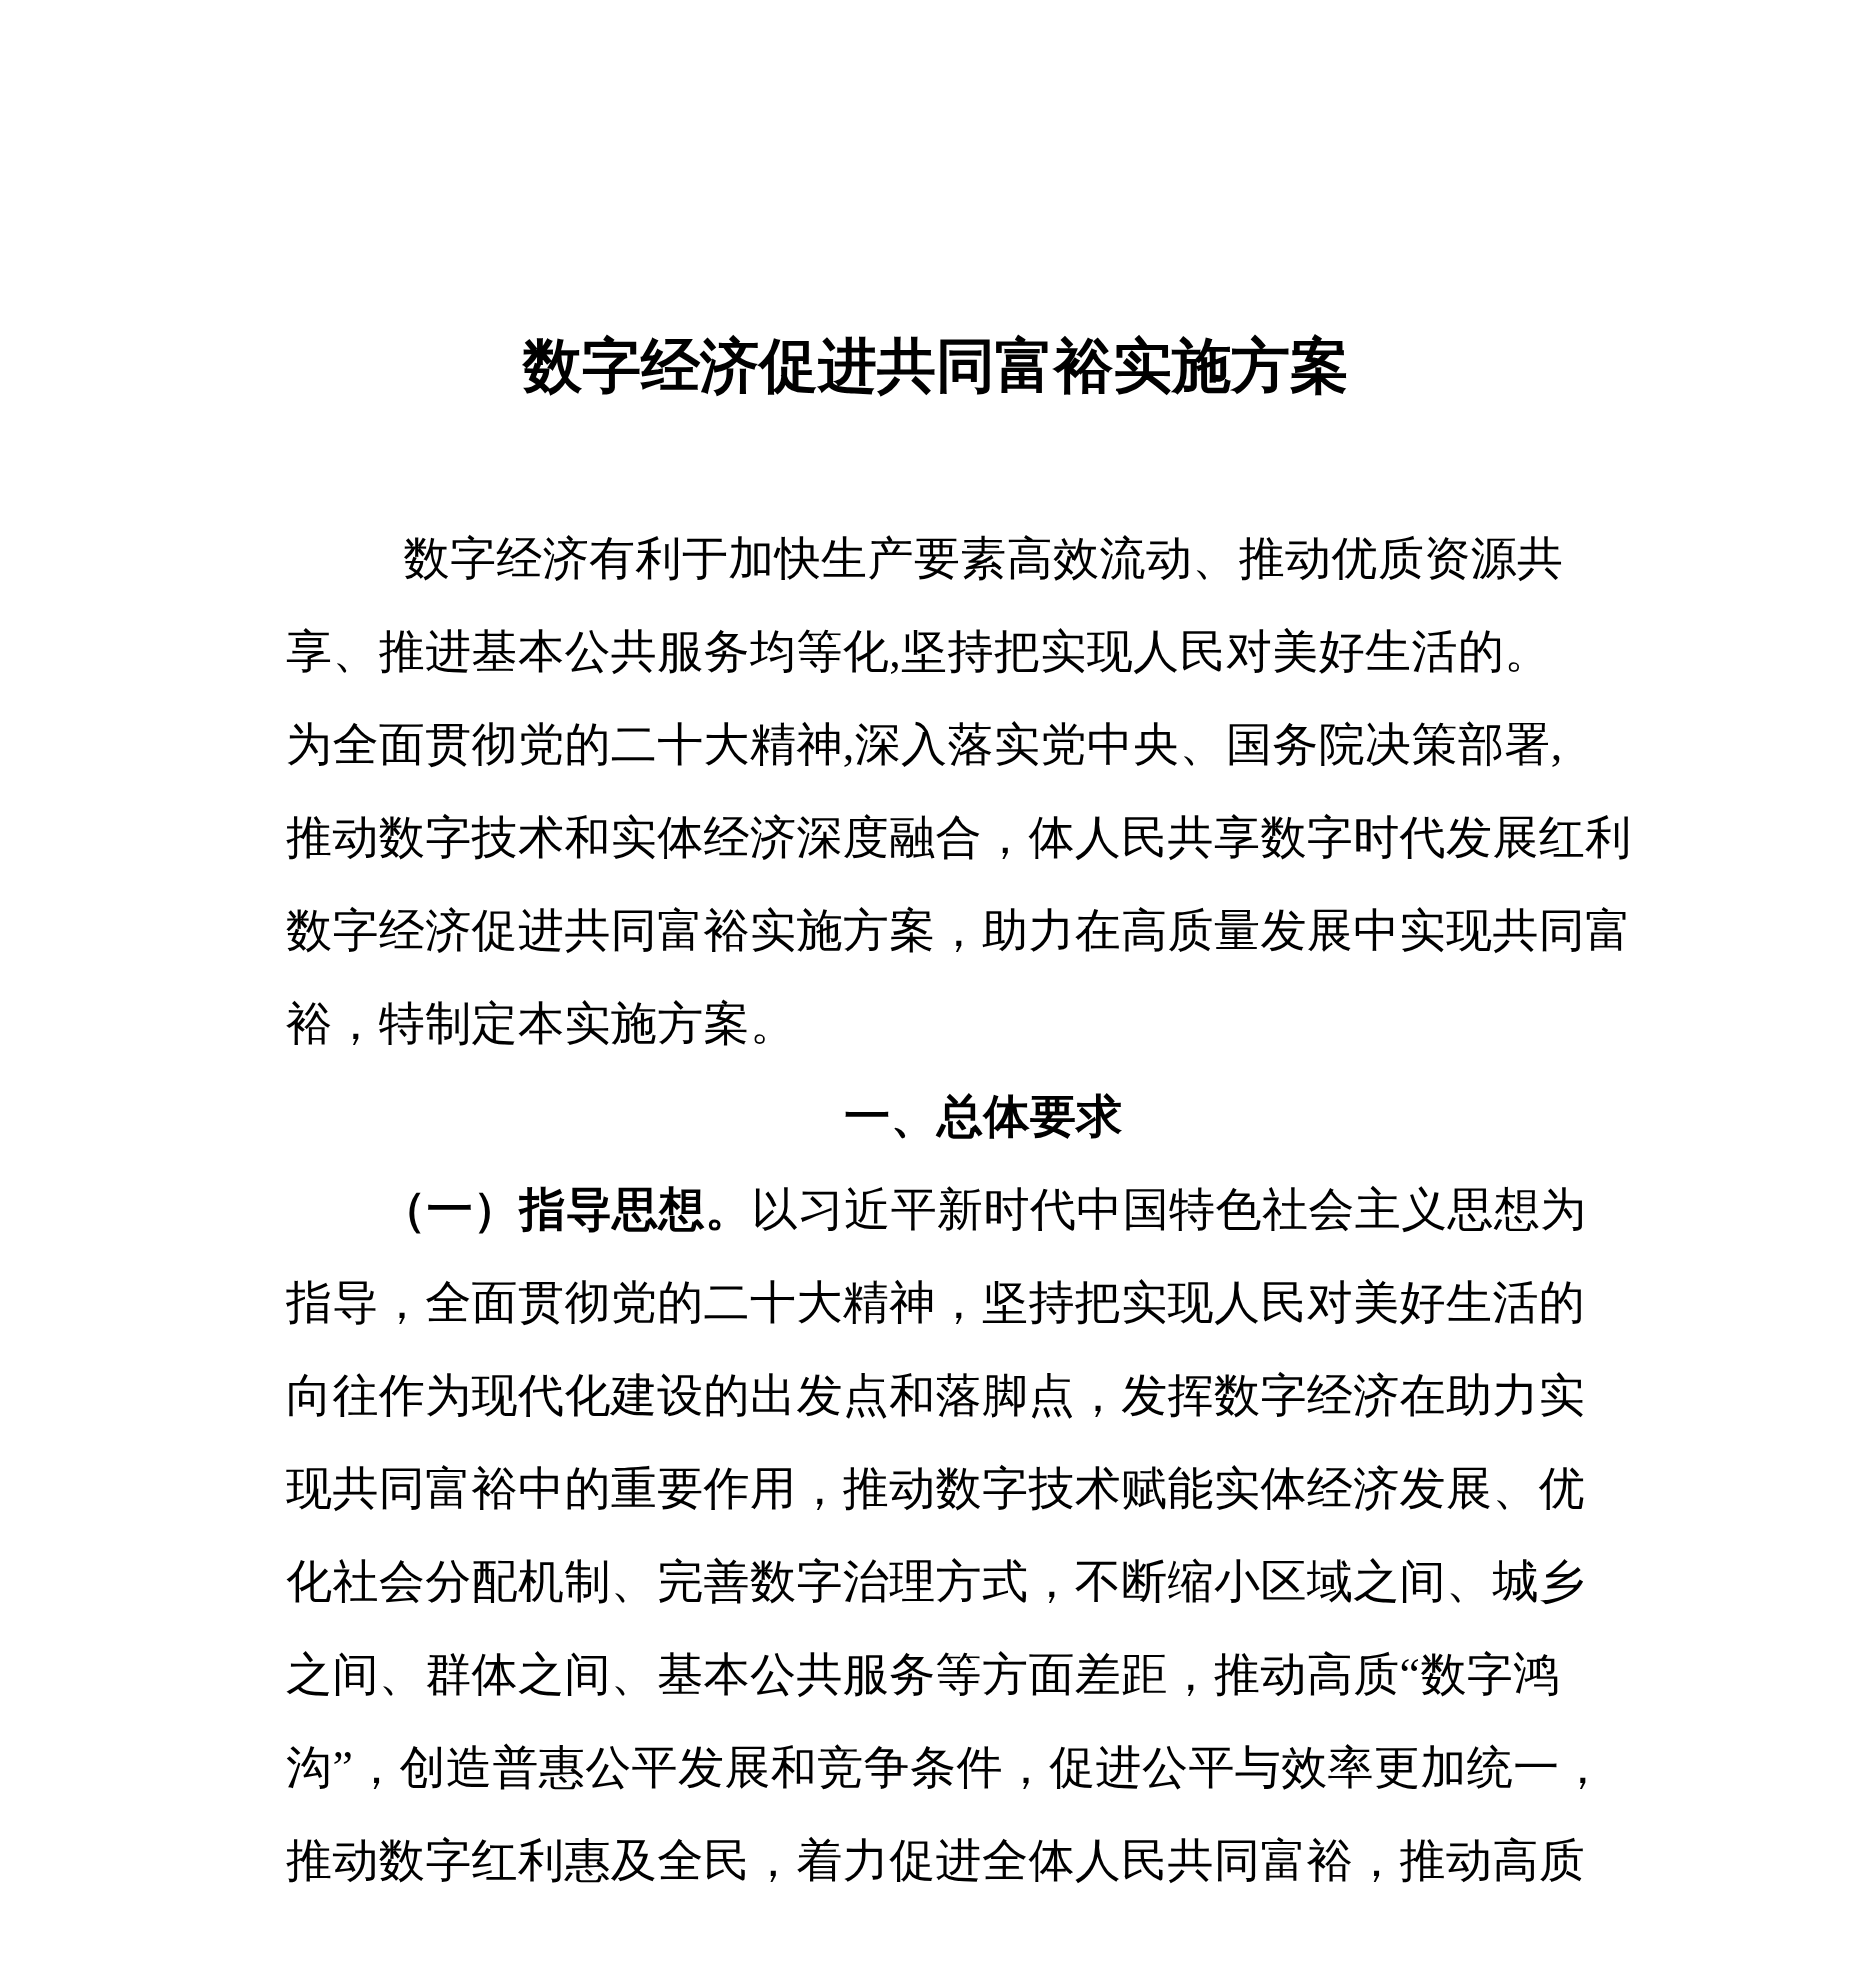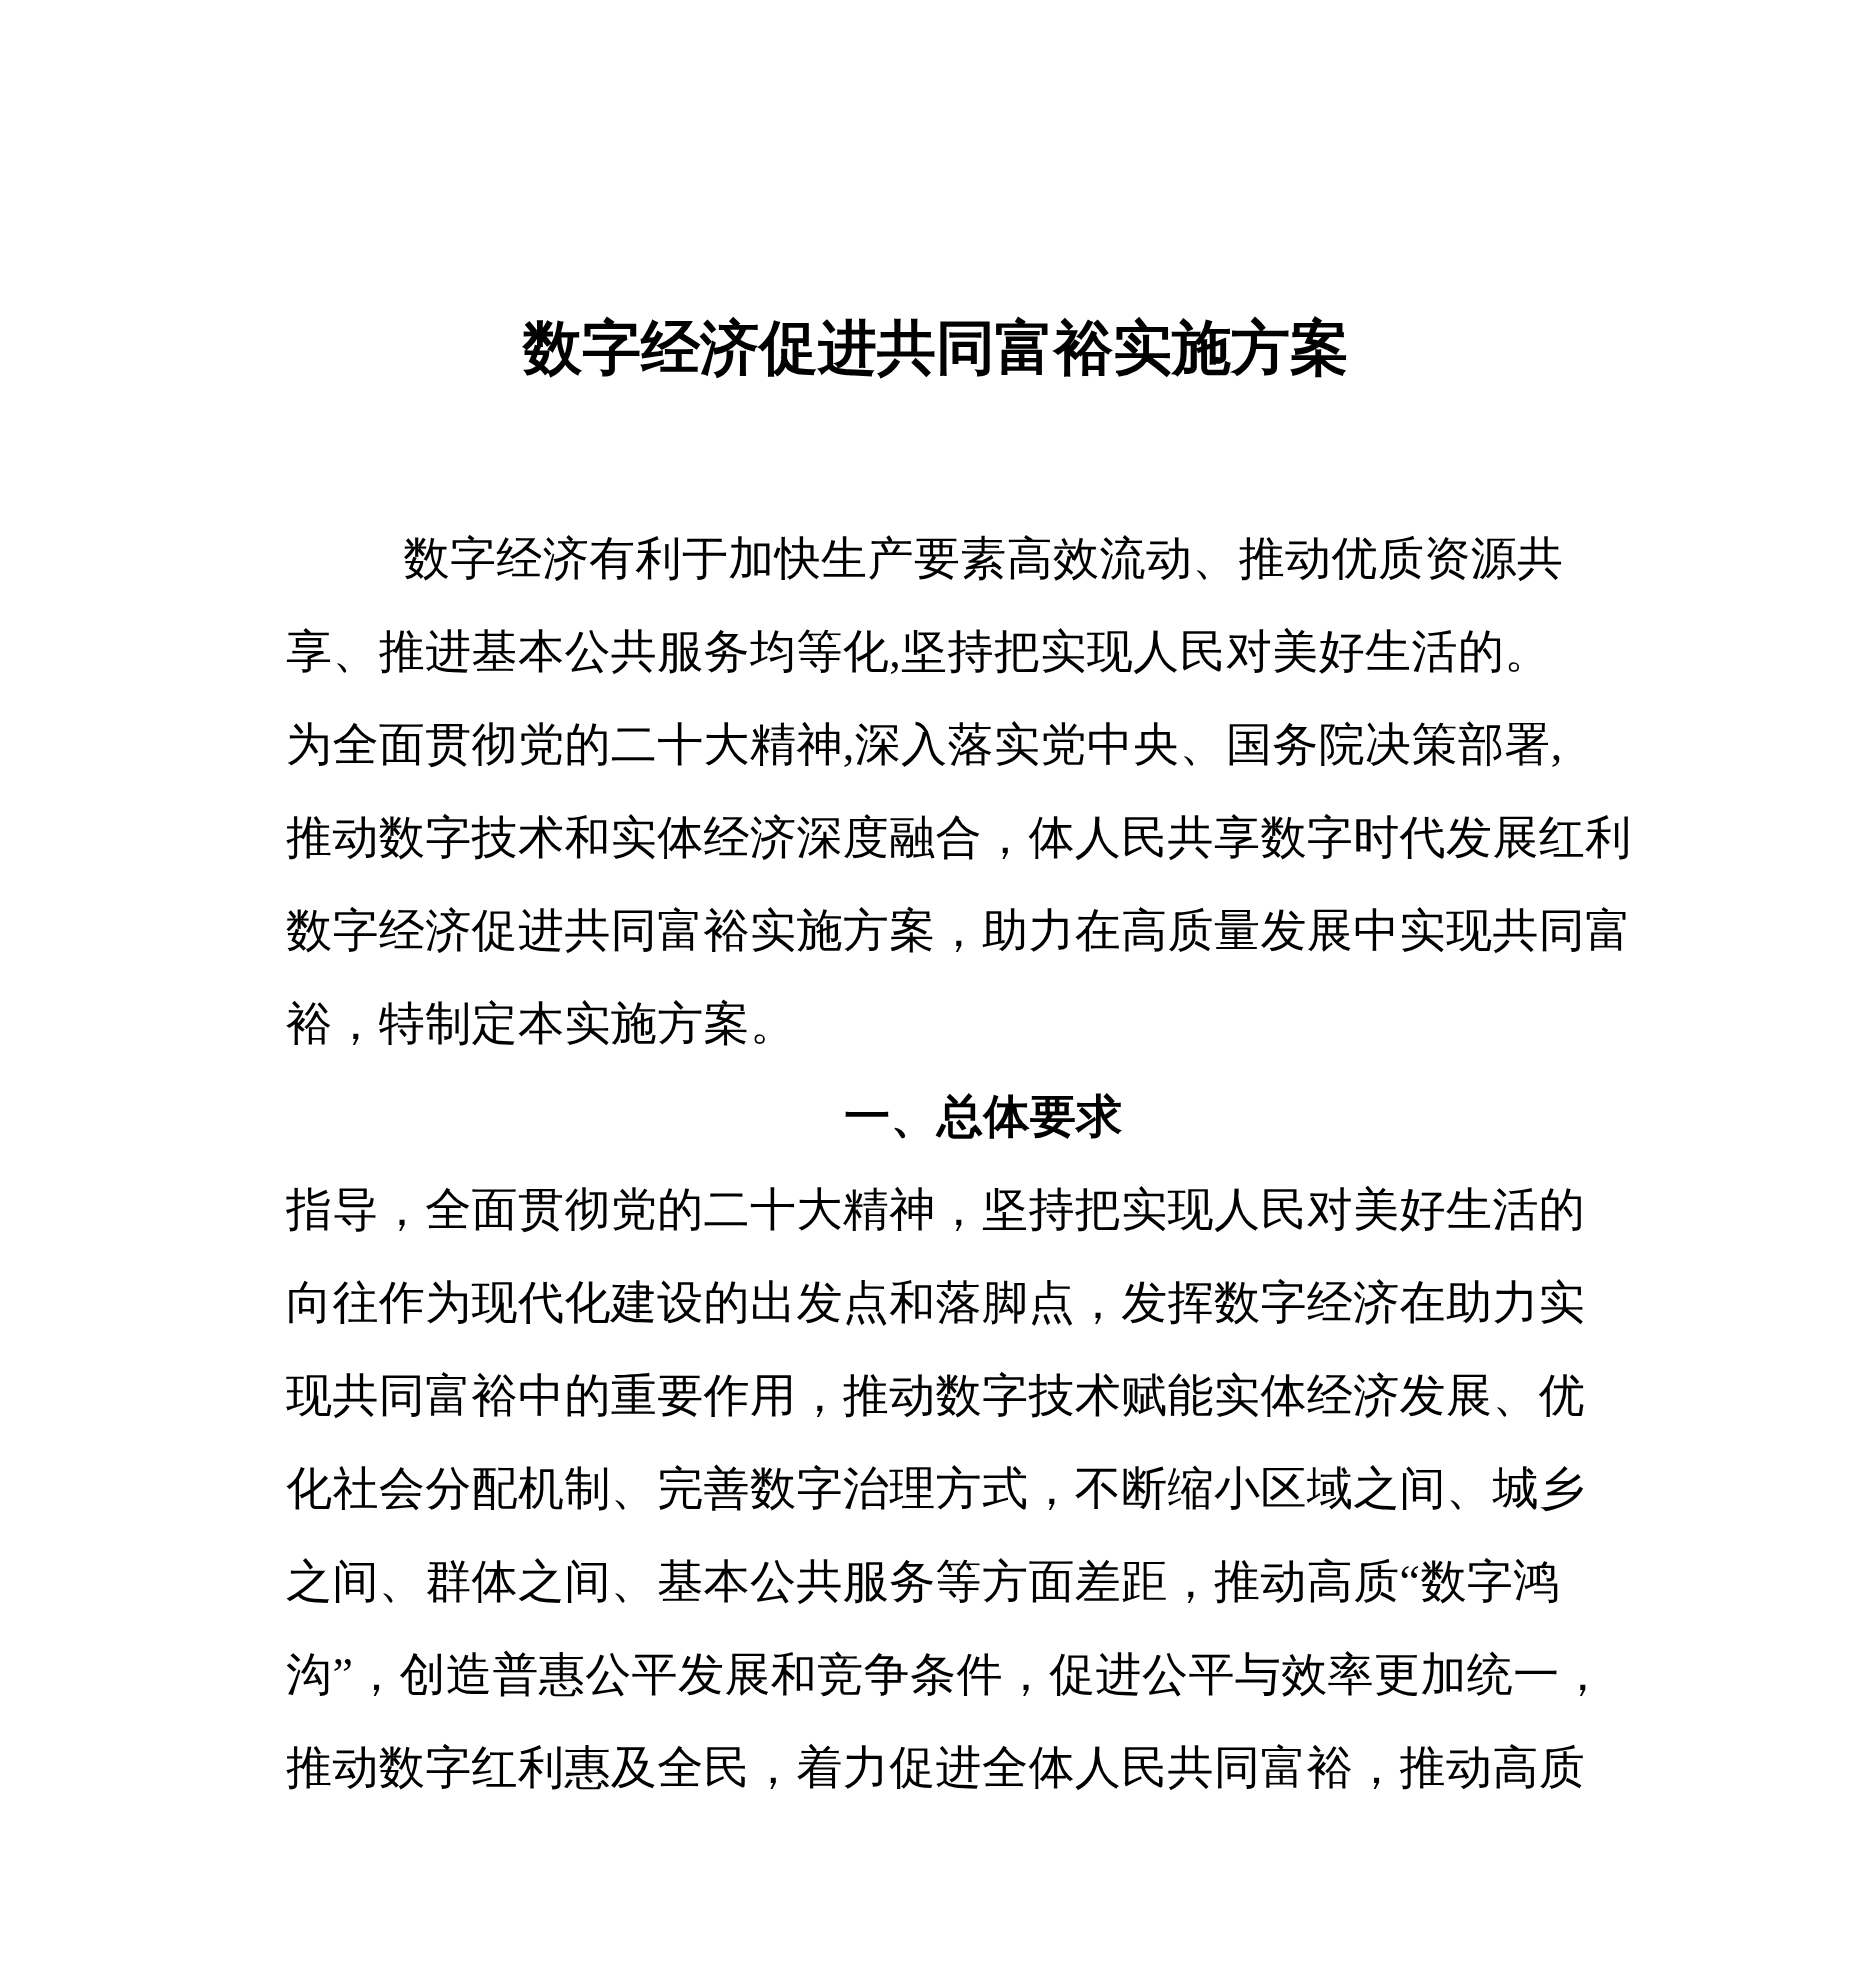--- a/index.html
+++ b/index.html
@@ -11,21 +11,21 @@
     position: relative;
     width: 1872px;
     height: 2647px;
     background: #ffffff;
     color: #000000;
     font-family: "Liberation Serif", serif;
     overflow: hidden;
   }
   .doc-title {
     position: absolute;
-    top: 315px;
+    top: 333px;
     left: 0;
     width: 100%;
     margin: 0;
     text-align: center;
     font-size: 59px;
     line-height: 67px;
     font-weight: 700;
     font-family: "Liberation Serif", serif;
     letter-spacing: 0px;
   }
@@ -62,20 +62,21 @@
 <div class="page">
   <h1 class="doc-title">数字经济促进共同富裕实施方案</h1>
   <div class="doc-body" id="doc-body">
       <div class="line body indent"><span>数字经济有利于加快生产要素高效流动、推动优质资源共</span></div>
       <div class="line body"><span>享、推进基本公共服务均等化,坚持把实现人民对美好生活的。</span></div>
       <div class="line body"><span>为全面贯彻党的二十大精神,深入落实党中央、国务院决策部署,</span></div>
       <div class="line body"><span>推动数字技术和实体经济深度融合，体人民共享数字时代发展红利</span></div>
       <div class="line body"><span>数字经济促进共同富裕实施方案，助力在高质量发展中实现共同富</span></div>
       <div class="line body"><span>裕，特制定本实施方案。</span></div>
       <div class="line heading indent"><span class="bold-lead">一、总体要求</span></div>
+      <div class="line body indent"><span class="bold-lead">（一）指导思想。</span><span>以习近平新时代中国特色社会主义思想为</span></div>
       <div class="line body"><span>指导，全面贯彻党的二十大精神，坚持把实现人民对美好生活的</span></div>
       <div class="line body"><span>向往作为现代化建设的出发点和落脚点，发挥数字经济在助力实</span></div>
       <div class="line body"><span>现共同富裕中的重要作用，推动数字技术赋能实体经济发展、优</span></div>
       <div class="line body"><span>化社会分配机制、完善数字治理方式，不断缩小区域之间、城乡</span></div>
       <div class="line body"><span>之间、群体之间、基本公共服务等方面差距，推动高质“数字鸿</span></div>
       <div class="line body"><span>沟”，创造普惠公平发展和竞争条件，促进公平与效率更加统一，</span></div>
       <div class="line body"><span>推动数字红利惠及全民，着力促进全体人民共同富裕，推动高质</span></div>
     </div>
 </div>
 

